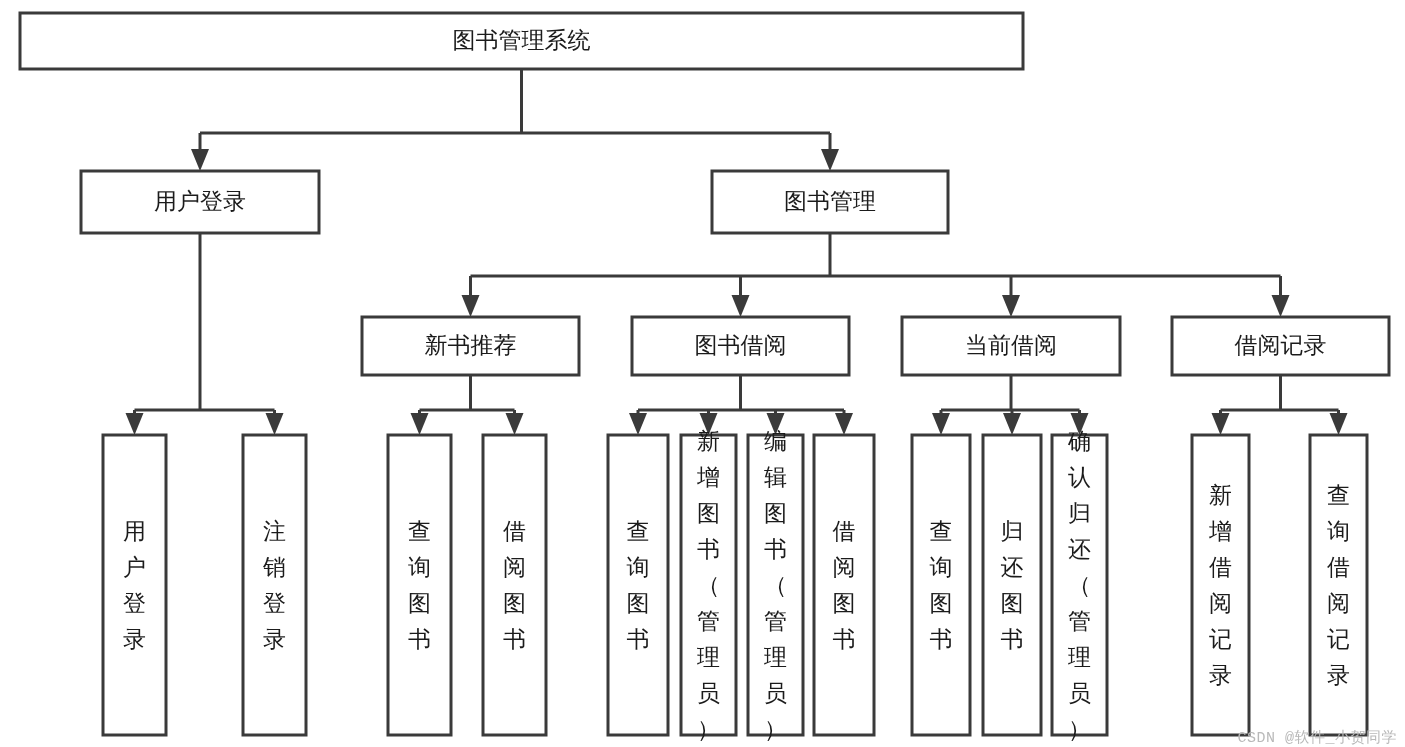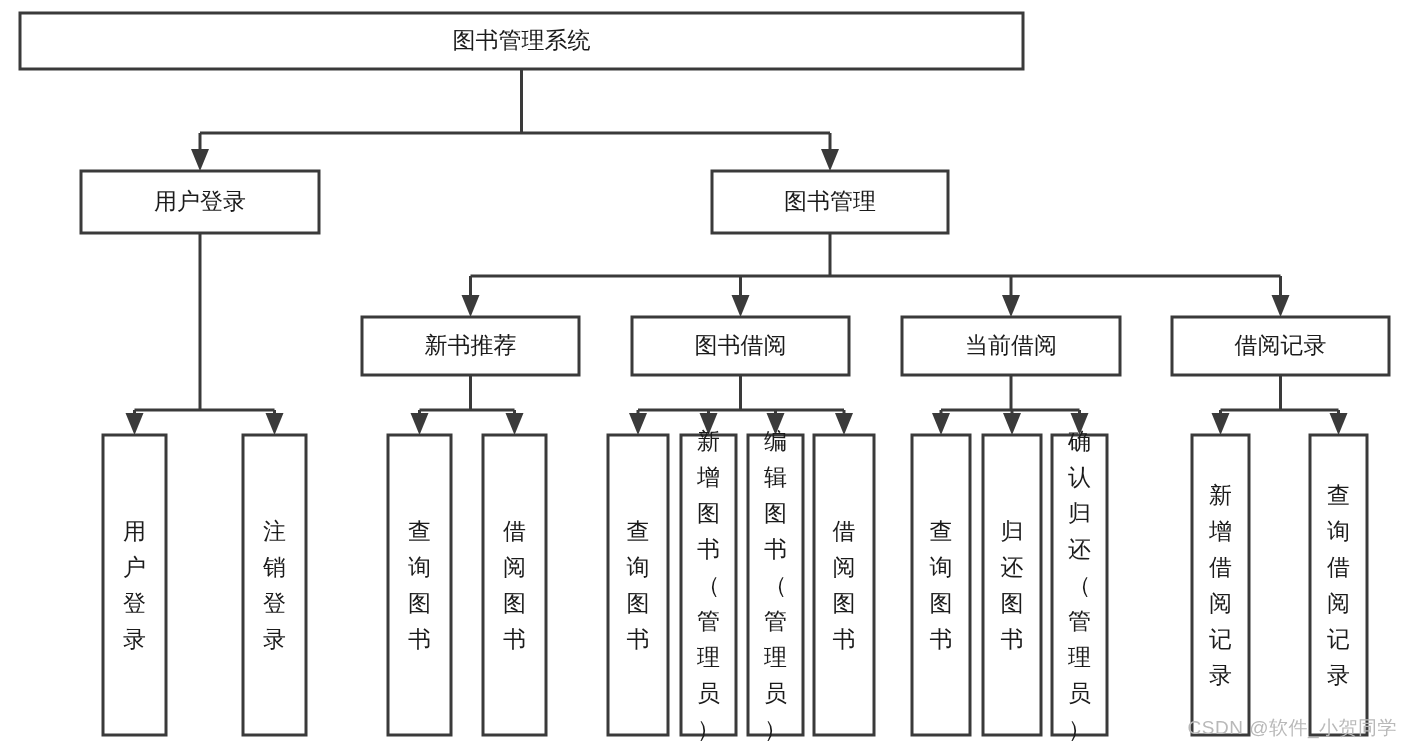--- a/index.html
+++ b/index.html
@@ -49,24 +49,24 @@
   }
   .leaf-label {
     fill: #1b1b1b;
     font-family: "DejaVu Sans", "Liberation Sans", sans-serif;
     font-size: 23px;
     text-anchor: middle;
   }
   .watermark {
     position: absolute;
     right: 8px;
-    bottom: 6px;
+    bottom: 0;
     color: #b9b9b9;
-    font-size: 19px;
-    font-family: Liberation Sans, sans-serif;
+    font-size: 15px;
+    font-family: Liberation Mono, monospace;
     letter-spacing: 0.5px;
     white-space: nowrap;
     user-select: none;
   }
 </style>
 </head>
 <body>
 
 <div id="stage">
   <svg class="diagram" viewBox="0 0 1405 747">

